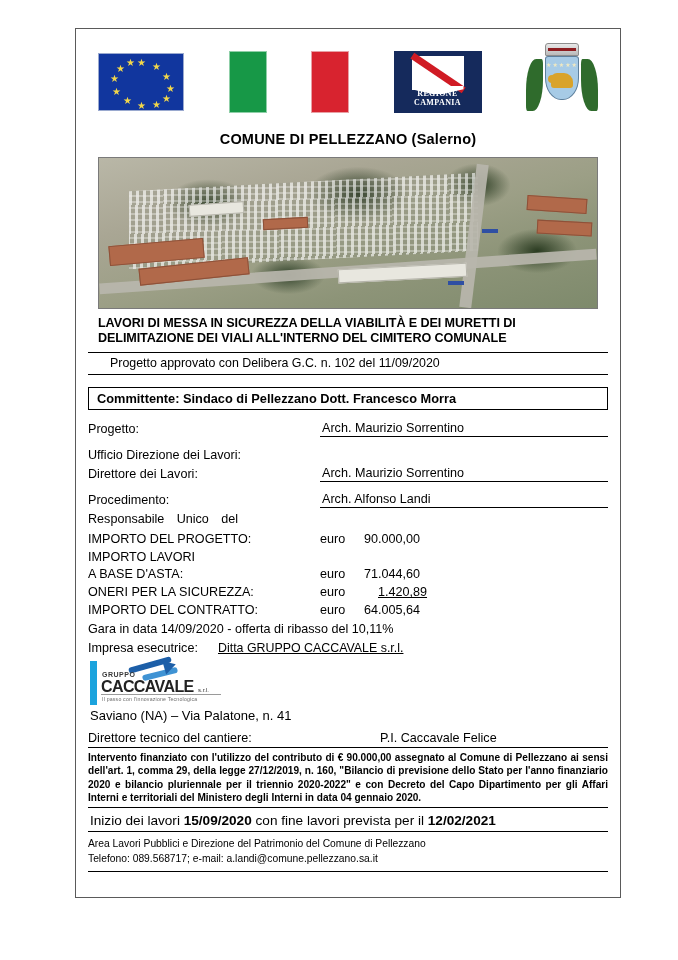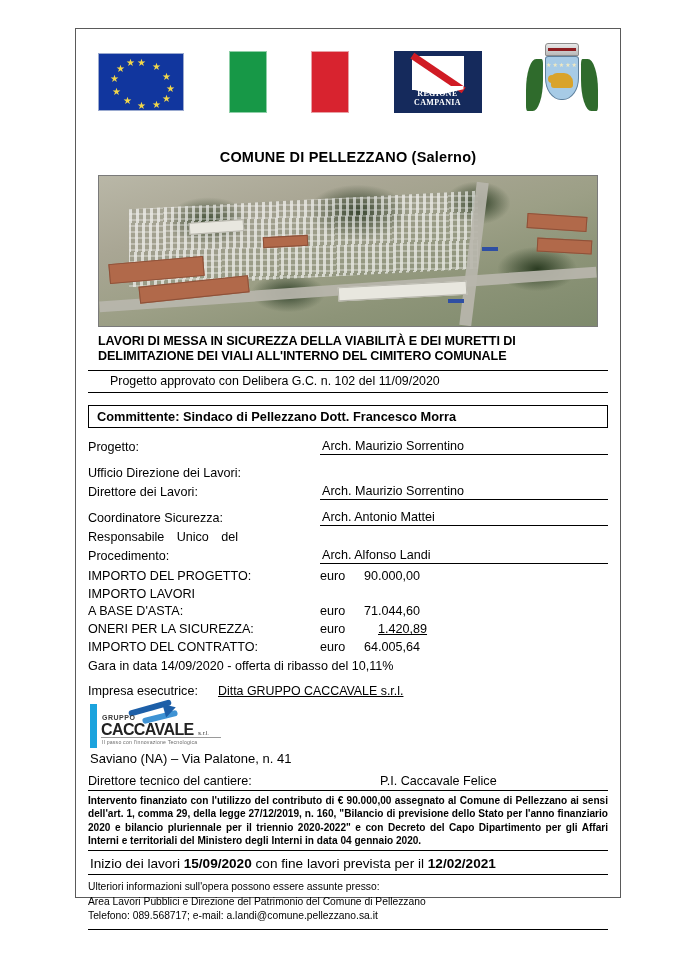--- a/index.html
+++ b/index.html
@@ -126,21 +126,21 @@
   }
   .wreath-l { left: 0; }
   .wreath-r { right: 0; border-radius: 10% 60% 10% 60%; }
 
   
   .muni-title {
     text-align: center;
     font-weight: bold;
     font-size: 14.5px;
     letter-spacing: 0.2px;
-    margin: 24px 0 10px 0;
+    margin: 6px 0 10px 0;
   }
 
   
   .photo-wrap { padding: 0 22px; }
   .photo {
     position: relative;
     width: 100%; height: 152px;
     border: 1px solid #7a7a7a;
     overflow: hidden;
     background: #7f8a6a;
@@ -249,21 +249,21 @@
   .amounts { margin: 4px 12px 0 12px; }
   .amt-row { display: flex; font-size: 12.6px; line-height: 1.42; }
   .amt-label { width: 232px; flex: 0 0 232px; }
   .amt-cur { width: 44px; flex: 0 0 44px; }
   .amt-val { flex: 1; text-align: left; }
   .amt-val.narrow { padding-left: 14px; text-decoration: underline; }
   .gara { font-size: 12.6px; line-height: 1.42; margin-top: 1px; }
 
   
   .impresa-row {
-    margin: 8px 12px 0 12px;
+    margin: 2px 12px 0 12px;
     display: flex;
     align-items: baseline;
     font-size: 12.6px;
   }
   .impresa-label { width: 130px; flex: 0 0 130px; }
   .impresa-name { font-weight: normal; text-decoration: underline; font-size: 12.4px; }
 
   .cacc-logo {
     position: relative;
     margin: 4px 12px 0 14px;
@@ -437,33 +437,29 @@
       <div class="role-value noline"></div>
     </div>
 
     <div class="role-row">
       <div class="role-label">Direttore dei Lavori:</div>
       <div class="role-value">Arch. Maurizio Sorrentino</div>
     </div>
 
     <div class="spacer-sm"></div>
 
+
     <div class="role-row">
-      <div class="role-label">Coordinatore Sicurezza:</div>
-      <div class="role-value">Arch. Antonio Mattei</div>
+      <div class="role-label">Procedimento:</div>
+      <div class="role-value">Arch. Alfonso Landi</div>
     </div>
 
     <div class="role-row">
       <div class="role-label justify">Responsabile Unico del</div>
       <div class="role-value noline"></div>
-    </div>
-
-    <div class="role-row">
-      <div class="role-label">Procedimento:</div>
-      <div class="role-value">Arch. Alfonso Landi</div>
     </div>
   </div>
 
   <div class="amounts">
 
     <div class="amt-row">
       <div class="amt-label">IMPORTO DEL PROGETTO:</div>
       <div class="amt-cur">euro</div>
       <div class="amt-val">90.000,00</div>
     </div>
@@ -519,18 +515,17 @@
     <div class="dir-tec-val">P.I. Caccavale Felice</div>
   </div>
 
   <div class="fin-note">Intervento finanziato con l'utilizzo del contributo di € 90.000,00 assegnato al Comune di Pellezzano ai sensi dell'art. 1, comma 29, della legge 27/12/2019, n. 160, "Bilancio di previsione dello Stato per l'anno finanziario 2020 e bilancio pluriennale per il triennio 2020-2022" e con Decreto del Capo Dipartimento per gli Affari Interni e territoriali del Ministero degli Interni in data 04 gennaio 2020.</div>
 
   <div class="dates">
     <span>Inizio dei lavori </span><b>15/09/2020</b><span> con fine lavori prevista per il </span><b>12/02/2021</b>
   </div>
 
   <div class="contacts">
-    <div>Ulteriori informazioni sull'opera possono essere assunte presso:</div>
     <div>Area Lavori Pubblici e Direzione del Patrimonio del Comune di Pellezzano</div>
     <div>Telefono: 089.568717;   e-mail: a.landi@comune.pellezzano.sa.it</div>
   </div>
 
 </div>
 
 </body></html>

